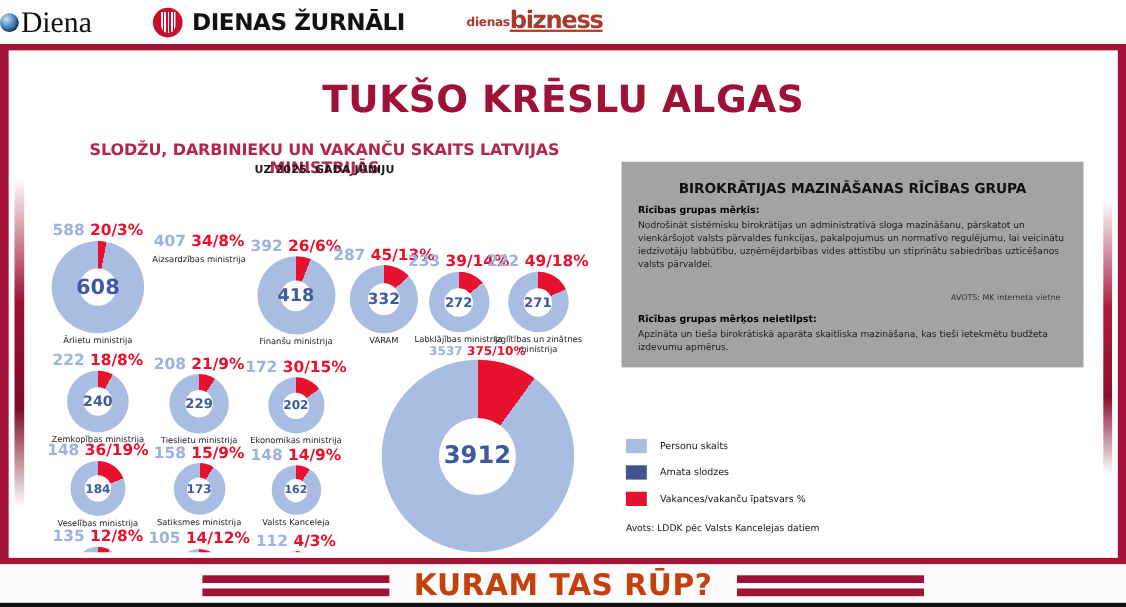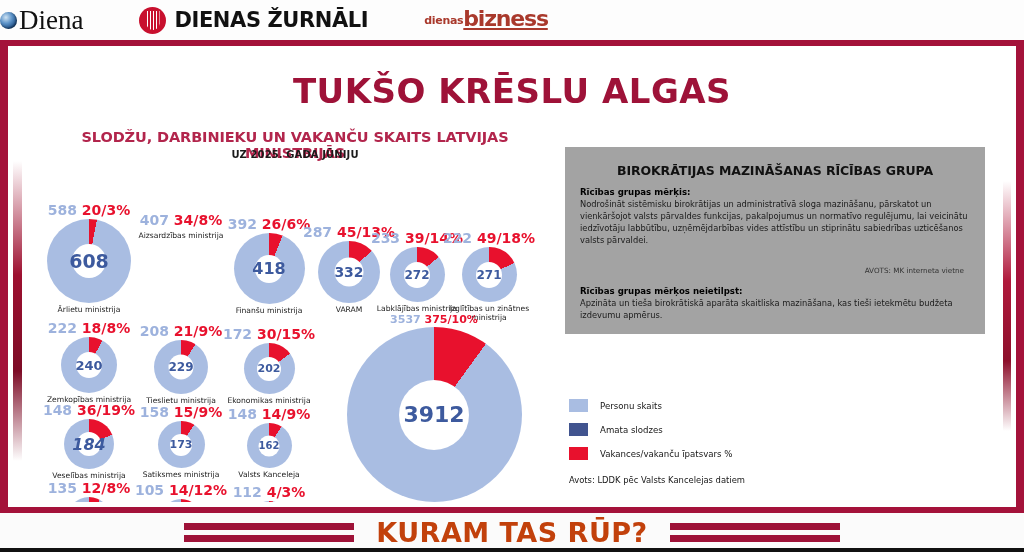--- a/index.html
+++ b/index.html
@@ -219,21 +219,21 @@
               <div class="donut-wrap" style="width:51px;height:51px;border-radius:50%;background:conic-gradient(from 0deg,#e8112d 0deg 54deg,#a9bde2 54deg 360deg);">
                 <div style="position:absolute;left:50%;top:50%;transform:translate(-50%,-50%);width:24px;height:24px;border-radius:50%;background:#fff;"></div>
                 <div class="donut-center" style="font-size:11px;">202</div>
               </div>
               <div class="donut-label">Ekonomikas ministrija</div>
             </div>
             <div class="donut-cell" style="left: 6px; top: 234px; width: 104px;">
               <div class="donut-caps"><span class="cap-blue">148</span> <span class="cap-red"><b>36</b>/19%</span></div>
               <div class="donut-wrap" style="width:50px;height:50px;border-radius:50%;background:conic-gradient(from 0deg,#e8112d 0deg 68.4deg,#a9bde2 68.4deg 360deg);">
                 <div style="position:absolute;left:50%;top:50%;transform:translate(-50%,-50%);width:24px;height:24px;border-radius:50%;background:#fff;"></div>
-                <div class="donut-center" style="font-size:16px;font-style:italic;">184</div>
+                <div class="donut-center" style="font-size:11px;">184</div>
               </div>
               <div class="donut-label">Veselības ministrija</div>
             </div>
             <div class="donut-cell" style="left: 98px; top: 236px; width: 104px;">
               <div class="donut-caps"><span class="cap-blue">158</span> <span class="cap-red"><b>15</b>/9%</span></div>
               <div class="donut-wrap" style="width:47px;height:47px;border-radius:50%;background:conic-gradient(from 0deg,#e8112d 0deg 32.4deg,#a9bde2 32.4deg 360deg);">
                 <div style="position:absolute;left:50%;top:50%;transform:translate(-50%,-50%);width:22px;height:22px;border-radius:50%;background:#fff;"></div>
                 <div class="donut-center" style="font-size:11px;">173</div>
               </div>
               <div class="donut-label">Satiksmes ministrija</div>

